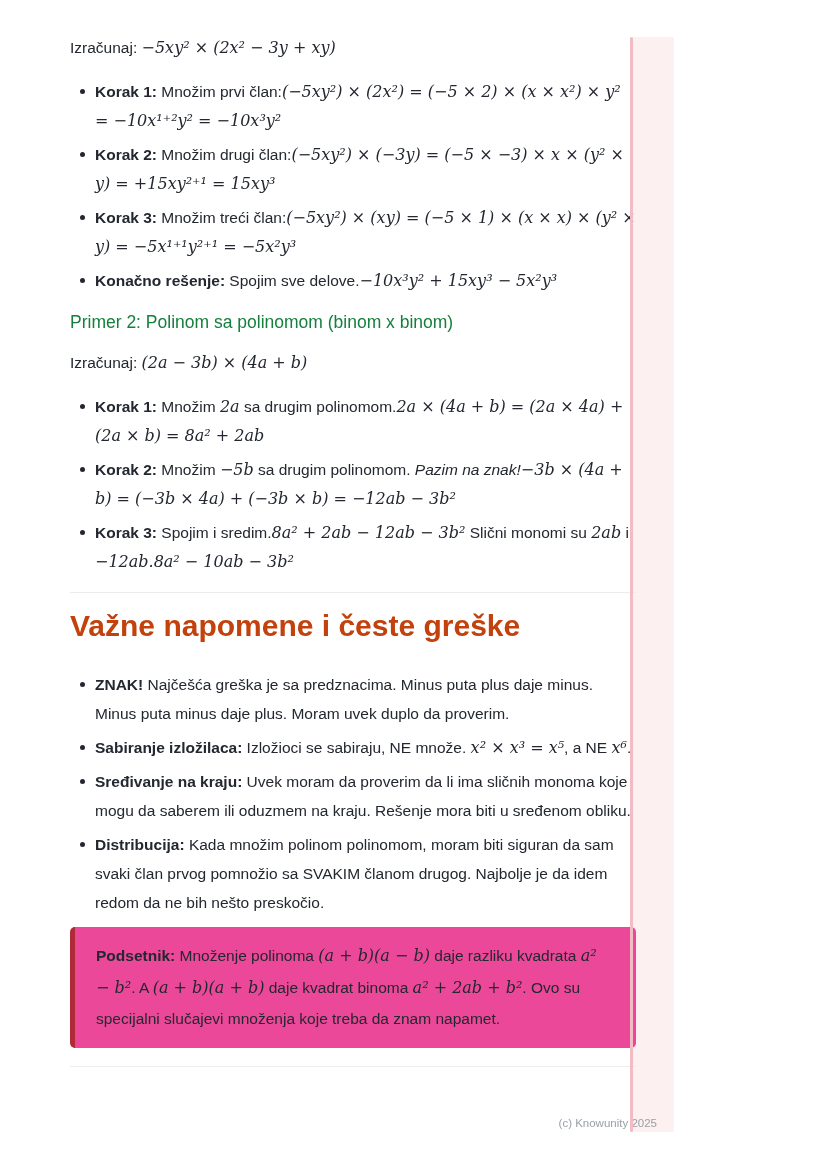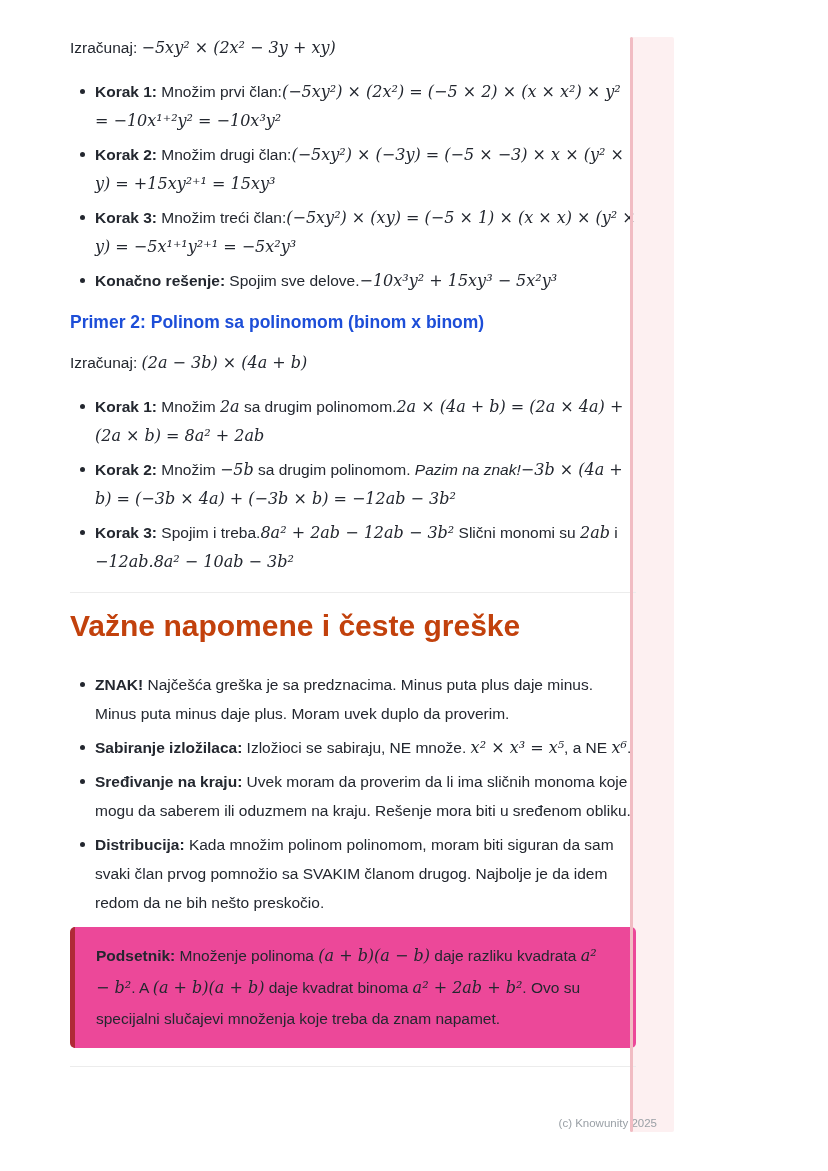--- a/index.html
+++ b/index.html
@@ -36,22 +36,22 @@
     top: 12px;
     width: 5px;
     height: 5px;
     border-radius: 50%;
     background: #23272f;
   }
   h3.subheading {
     font-size: 17.5px;
     line-height: 26px;
     margin: 14px 0 0 0;
-    font-weight: 700;
-    color: #1d4ed8;
+    font-weight: 400;
+    color: #15803d;
   }
   p.problem2 { margin: 13px 0 0 0; }
   hr.divider {
     border: none;
     border-top: 1px solid #ececec;
     margin: 16px 0 0 0;
   }
   h2.notes-heading {
     font-size: 30px;
     line-height: 32px;
@@ -125,21 +125,21 @@
       <li><span class="seg b">Konačno rešenje:</span><span class="seg t"> Spojim sve delove.</span><span class="seg m">−10x³y² + 15xy³ − 5x²y³</span></li>
     </ul>
 
     <h3 class="subheading">Primer 2: Polinom sa polinomom (binom x binom)</h3>
 
     <p class="problem problem2"><span class="seg t">Izračunaj: </span><span class="seg m">(2a − 3b) × (4a + b)</span></p>
 
     <ul class="steps">
       <li><span class="seg b">Korak 1:</span><span class="seg t"> Množim </span><span class="seg m">2a</span><span class="seg t"> sa drugim polinomom.</span><span class="seg m">2a × (4a + b) = (2a × 4a) + (2a × b) = 8a² + 2ab</span></li>
       <li><span class="seg b">Korak 2:</span><span class="seg t"> Množim </span><span class="seg m">−5b</span><span class="seg t"> sa drugim polinomom. </span><span class="seg i">Pazim na znak!</span><span class="seg m">−3b × (4a + b) = (−3b × 4a) + (−3b × b) = −12ab − 3b²</span></li>
-      <li><span class="seg b">Korak 3:</span><span class="seg t"> Spojim i treba.</span><span class="seg m">8a² + 2ab − 12ab − 3b²</span><span class="seg t"> Slični monomi su </span><span class="seg m">2ab</span><span class="seg t"> i </span><span class="seg m">−12ab.8a² − 10ab − 3b²</span></li>
+      <li><span class="seg b">Korak 3:</span><span class="seg t"> Spojim i sredim.</span><span class="seg m">8a² + 2ab − 12ab − 3b²</span><span class="seg t"> Slični monomi su </span><span class="seg m">2ab</span><span class="seg t"> i </span><span class="seg m">−12ab.8a² − 10ab − 3b²</span></li>
     </ul>
 
     <hr class="divider">
 
     <h2 class="notes-heading">Važne napomene i česte greške</h2>
 
     <ul class="notes">
       <li><span class="seg b">ZNAK!</span><span class="seg t"> Najčešća greška je sa predznacima. Minus puta plus daje minus. Minus puta minus daje plus. Moram uvek duplo da proverim.</span></li>
       <li><span class="seg b">Sabiranje izložilaca:</span><span class="seg t"> Izložioci se sabiraju, NE množe. </span><span class="seg m">x² × x³ = x⁵</span><span class="seg t">, a NE </span><span class="seg m">x⁶</span><span class="seg t">.</span></li>
       <li><span class="seg b">Sređivanje na kraju:</span><span class="seg t"> Uvek moram da proverim da li ima sličnih monoma koje mogu da saberem ili oduzmem na kraju. Rešenje mora biti u sređenom obliku.</span></li>

